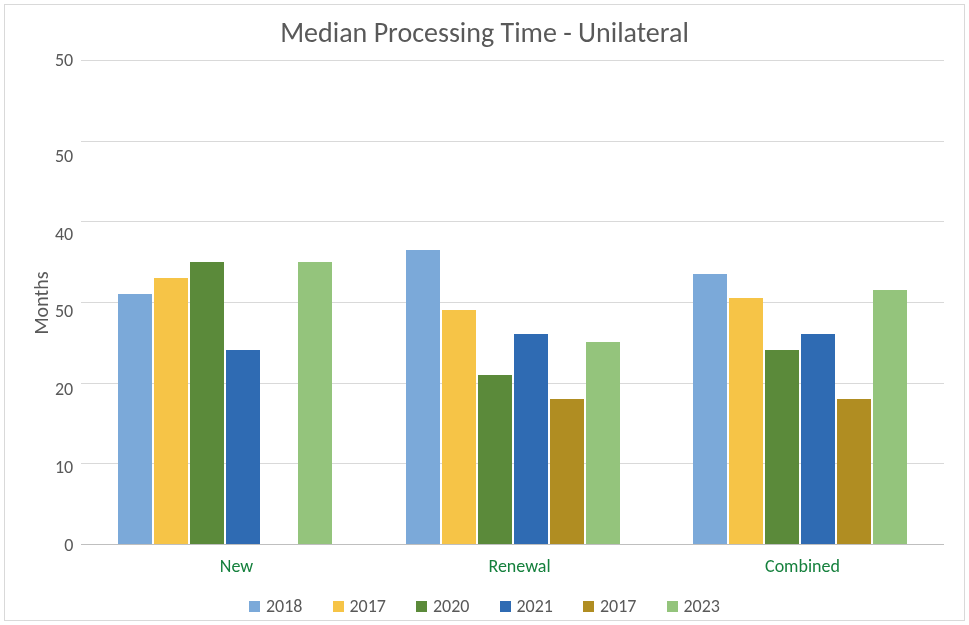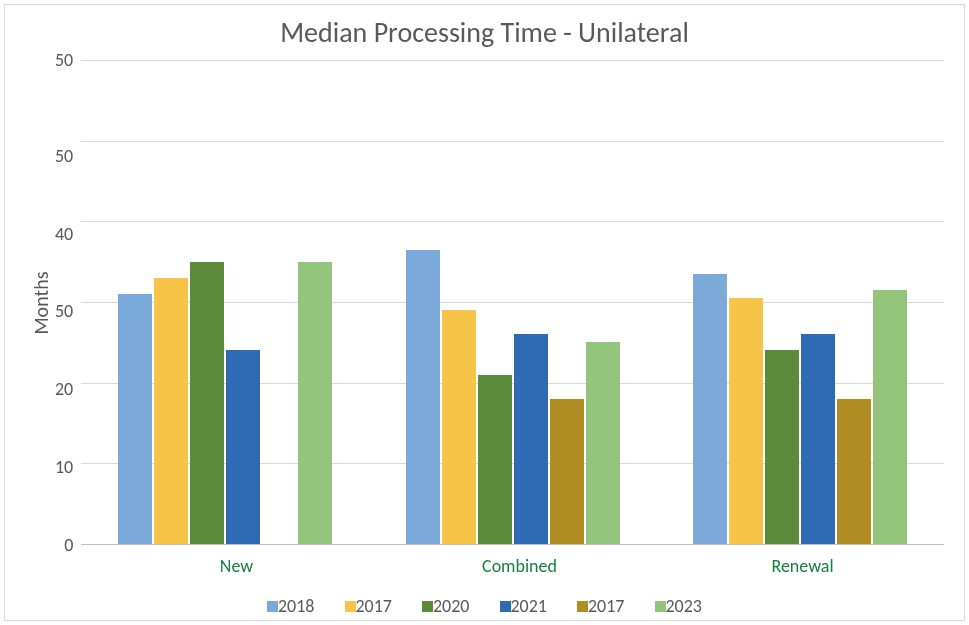--- a/index.html
+++ b/index.html
@@ -93,21 +93,21 @@
     padding-top: 10px;
   }
   .legend {
     display: flex;
     justify-content: center;
     gap: 30px;
     margin-top: 18px;
     font-size: 18px;
     color: #595959;
   }
-  .legend .item { display: flex; align-items: center; }
+  .legend .item { display: flex; align-items: center; gap: 6px; }
   .legend .sw { width: 11px; height: 11px; }
 </style>
 </head>
 <body>
 
 <div class="chart-frame">
 
   <div class="title">Median Processing Time - Unilateral</div>
 
   <div class="plot-row">
@@ -157,22 +157,22 @@
             <div class="bar" style="height: 43.3333%; background: rgb(47, 107, 179);"></div>
             <div class="bar" style="height: 30%; background: rgb(176, 141, 34);"></div>
             <div class="bar" style="height: 52.5%; background: rgb(148, 196, 124);"></div>
           </div>
         </div>
     </div>
   </div>
 
   <div class="xaxis" id="xaxis">
       <div class="cat">New</div>
+      <div class="cat">Renewal</div>
       <div class="cat">Combined</div>
-      <div class="cat">Renewal</div>
     </div>
 
   <div class="legend" id="legend">
       <div class="item">
         <span class="sw" style="background: rgb(123, 169, 217);"></span>
         <span>2018</span>
       </div>
       <div class="item">
         <span class="sw" style="background: rgb(246, 196, 71);"></span>
         <span>2017</span>

